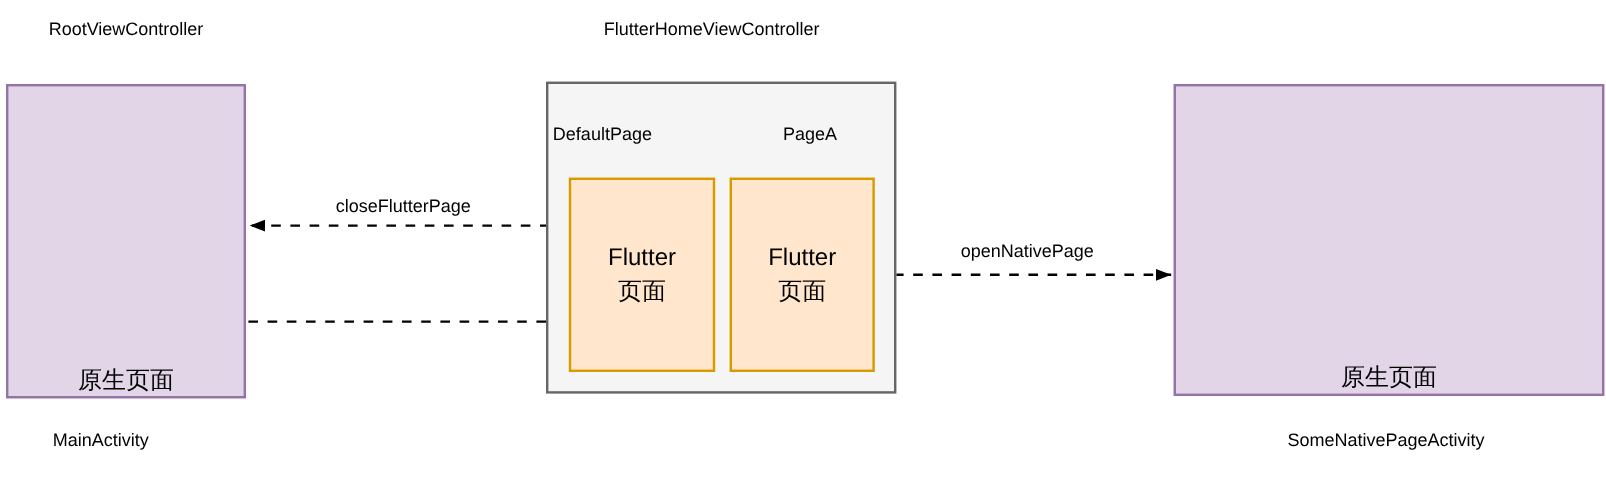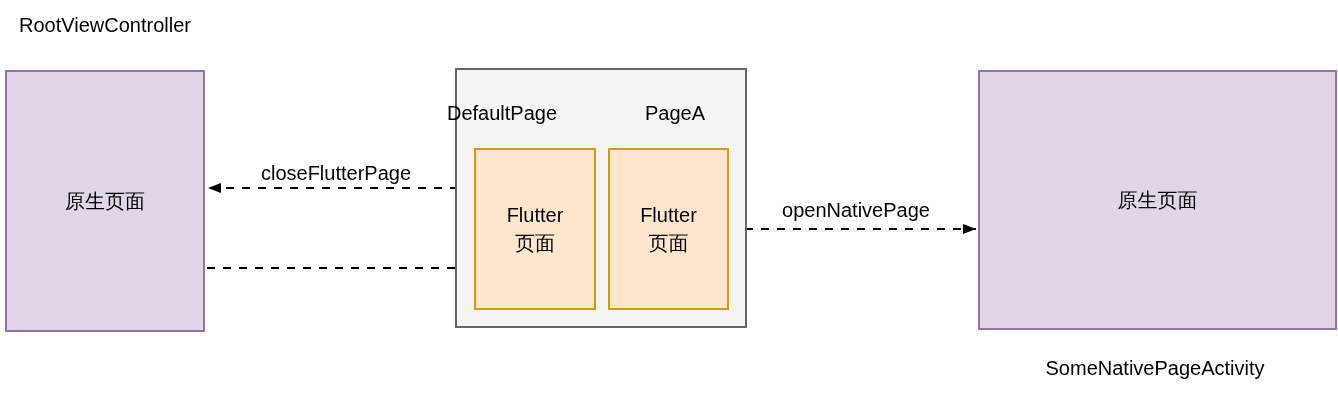--- a/index.html
+++ b/index.html
@@ -19,36 +19,37 @@
     position: relative;
     width: 1338px;
     height: 402px;
     background: var(--canvas-bg);
     font-family: "Liberation Sans", sans-serif;
     color: var(--text-color);
     overflow: hidden;
   }
   .label {
     position: absolute;
-    font-size: 20px;
+    font-size: 15px;
     line-height: 24px;
     white-space: nowrap;
   }
   .center { transform: translateX(-50%); }
   .box {
     position: absolute;
     display: flex;
     align-items: center;
     justify-content: center;
     font-size: 20px;
     text-align: center;
   }
   .purple-box {
     background: var(--purple-fill);
     border: 2px solid var(--purple-stroke);
+    align-items: flex-end;
   }
   .gray-box {
     background: var(--container-fill);
     border: 2px solid var(--container-stroke);
   }
   .orange-box {
     background: var(--orange-fill);
     border: 2px solid var(--orange-stroke);
     flex-direction: column;
     line-height: 28px;
@@ -79,21 +80,23 @@
     </defs>
     <path class="arrow-line" d="M474,188 L208,188" marker-end="url(#arrowhead)"></path>
     <path class="arrow-line" d="M207,268 L471,268" marker-end="url(#arrowhead)"></path>
     <path class="arrow-line" d="M729,229 L976,229" marker-end="url(#arrowhead)"></path>
   </svg>
 
   <div class="label center" style="left:105px; top:13px;">RootViewController</div>
   <div class="box purple-box" style="left:5px; top:70px; width:200px; height:262px;">
     <span>原生页面</span>
   </div>
+  <div class="label center" style="left:84px; top:356px;">MainActivity</div>
 
+  <div class="label center" style="left:593px; top:13px;">FlutterHomeViewController</div>
   <div class="box gray-box" style="left:455px; top:68px; width:292px; height:260px;"></div>
   <div class="label center" style="left:502px; top:101px;">DefaultPage</div>
   <div class="label center" style="left:675px; top:101px;">PageA</div>
   <div class="box orange-box" style="left:474px; top:148px; width:122px; height:162px;">
     <span>Flutter</span>
     <span>页面</span>
   </div>
   <div class="box orange-box" style="left:608px; top:148px; width:121px; height:162px;">
     <span>Flutter</span>
     <span>页面</span>

